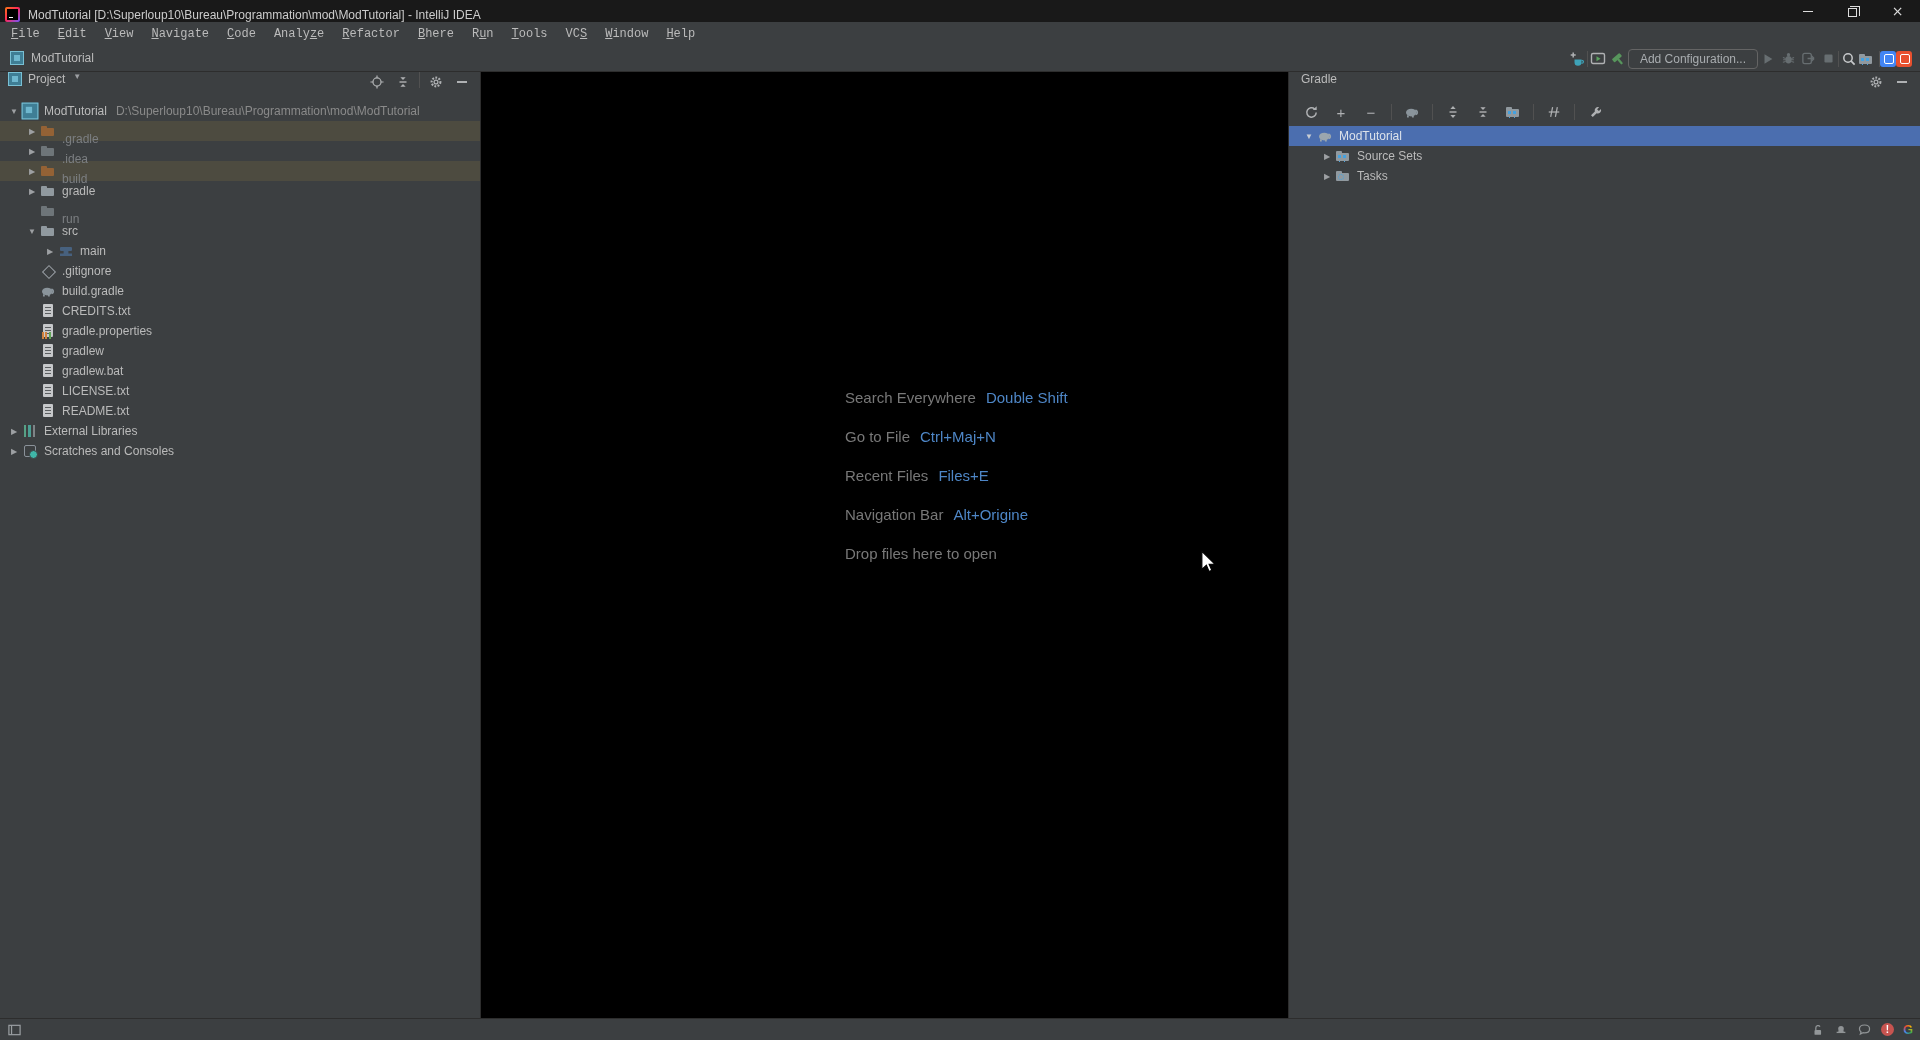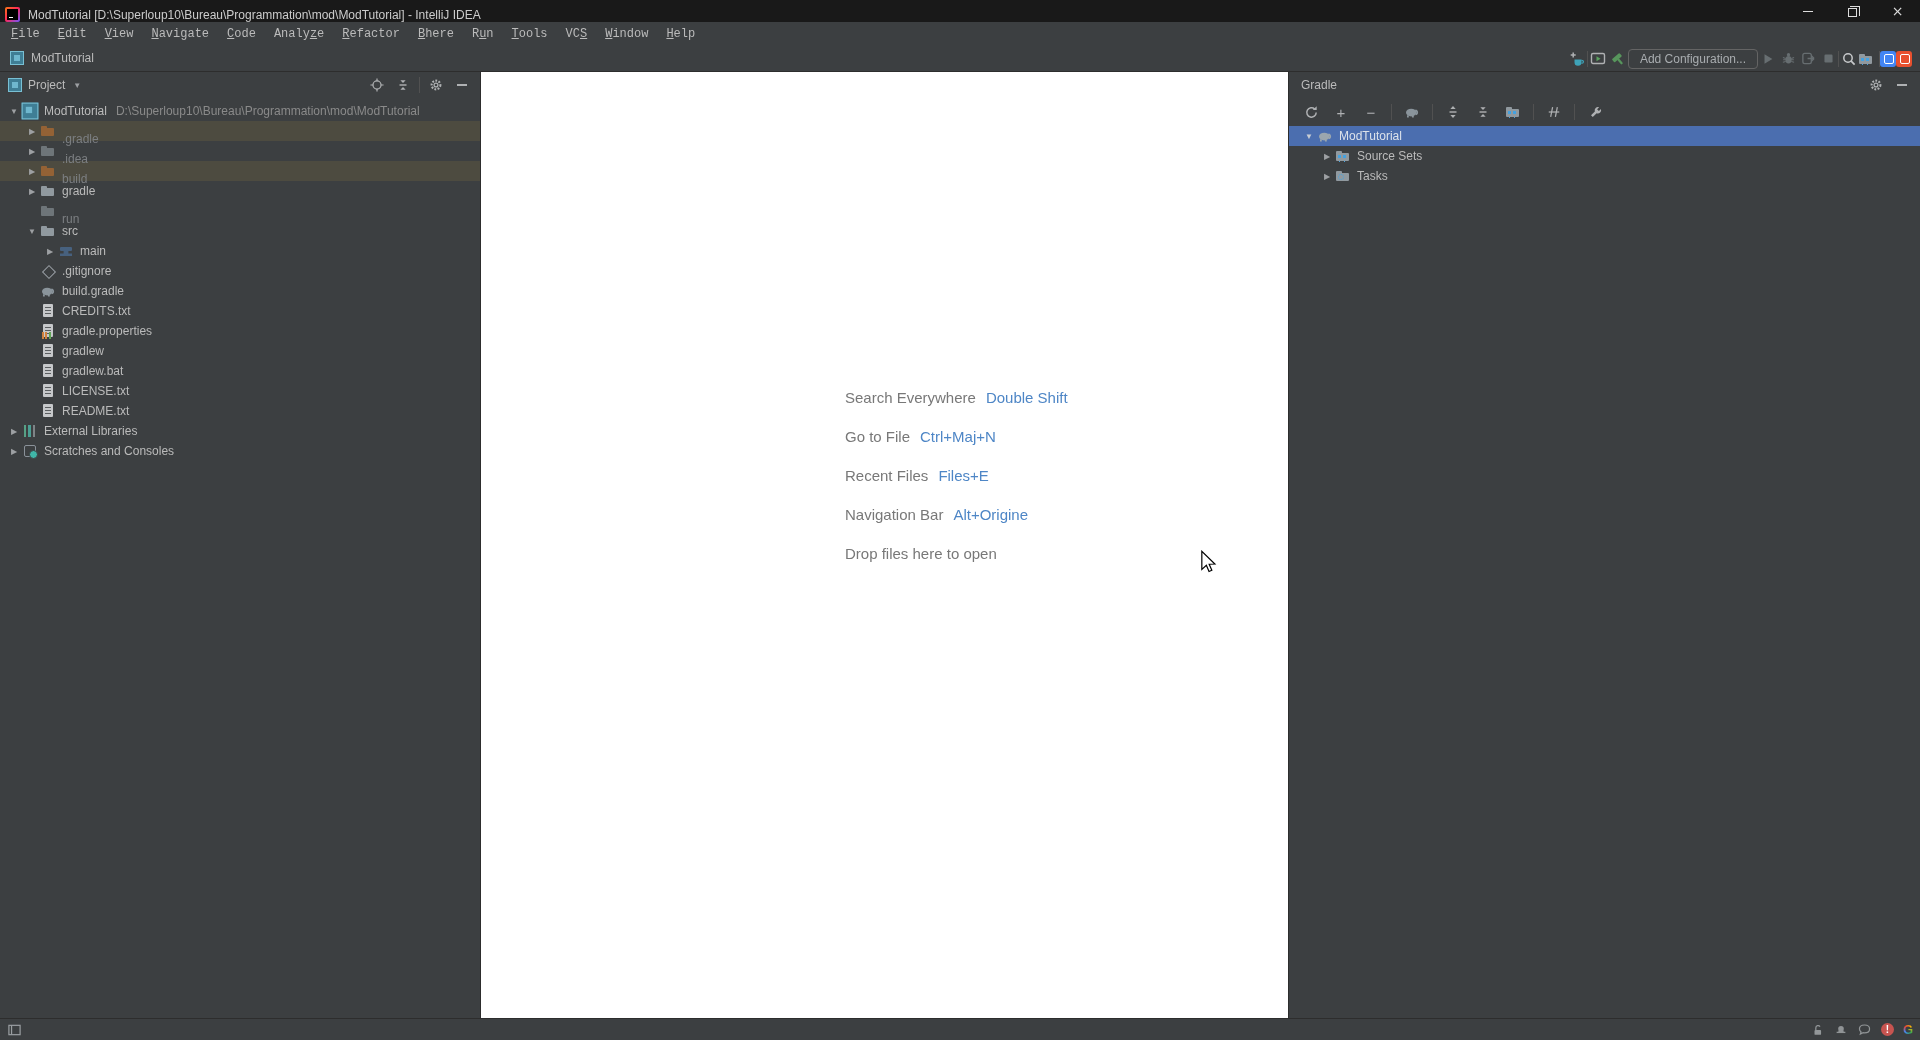--- a/index.html
+++ b/index.html
@@ -41,21 +41,21 @@
   .tbtn { width:20px; height:20px; display:flex; align-items:center; justify-content:center; }
   .add-config-btn { height:20px; border:1px solid #646464; border-radius:4px; padding:0 11px;
     display:flex; align-items:center; color:#A9ADB0; }
   .plug { width:16px; height:16px; border-radius:3px; position:relative; }
   .plug.blue { background:#4285F4; } .plug.orange { background:#E8502E; }
   .plug::before { content:""; position:absolute; left:3.5px; top:3.5px; width:8px; height:8px; border:1.5px solid #fff; border-radius:2px; }
 
   
   .main { position:absolute; top:72px; left:0; right:0; bottom:22px; display:flex; }
   .project-panel { width:481px; background:#3C3F41; border-right:1px solid #2D2D2D; flex:none; }
-  .panel-head { height:26px; display:flex; align-items:center; padding:0 8px; gap:6px; }
+  .panel-head { height:26px; display:flex; align-items:flex-start; padding:0 8px; gap:6px; }
   .panel-head .spacer { flex:1; }
   .dd-arrow { font-size:8px; color:#9DA0A3; margin-left:2px; }
   .hbtn { width:20px; height:20px; display:flex; align-items:center; justify-content:center; }
 
   
   .tree { padding-top:3px; }
   .trow { height:20px; display:flex; align-items:center; padding-left:calc(6px + var(--i)*18px); white-space:nowrap; }
   .trow.excluded { background:#4D4B40; }
   .arr { width:16px; font-size:8px; color:#9DA0A3; text-align:center; flex:none; }
   .ticon { width:16px; height:16px; position:relative; margin-right:6px; flex:none; }
@@ -81,21 +81,21 @@
   .ticon.extlib::before { content:""; position:absolute; left:2px; top:2px; width:12px; height:12px;
     background:linear-gradient(90deg,#57A186 0 2.5px,transparent 2.5px 4.5px,#4B9F93 4.5px 7px,transparent 7px 9px,#7E8487 9px 11.5px,transparent 11.5px); }
   .ticon.scratch::before { content:""; position:absolute; left:2px; top:2px; width:10px; height:10px; border:1.5px solid #8A9199; border-radius:2px; }
   .ticon.scratch::after { content:""; position:absolute; right:0; bottom:0; width:7px; height:7px; background:#3FB6A8; border-radius:50%; border:1px solid #3C3F41; }
   .ticon.srcset i, .ticon.tasks i { position:absolute; z-index:2; }
   .ticon.srcset i { left:3px; bottom:2px; width:3px; height:3px; background:#44A2E0;
     box-shadow:5px 0 #44A2E0, 0 5px 0 -1px #44A2E0, 5px 5px 0 -1px #44A2E0; bottom:6px; }
   .ticon.tasks i { left:3px; top:6px; width:6px; height:6px; border:1.6px dotted #44A2E0; border-radius:50%; }
 
   
-  .editor { flex:1; background:#ffffff; position:relative; }
+  .editor { flex:1; background:#000000; position:relative; }
   .shortcuts { position:absolute; left:364px; top:306px; font-size:15px; line-height:39px; color:#787878; white-space:nowrap; }
   .shortcuts .keys { color:#4E86C6; margin-left:10px; }
   .cursor { position:absolute; left:719px; top:478px; }
 
   
   .gradle-panel { width:632px; background:#3C3F41; border-left:1px solid #2D2D2D; flex:none; }
   .gtoolbar { height:28px; display:flex; align-items:center; gap:10px; padding-left:12px; }
   .gtree .trow { padding-left:calc(12px + var(--i)*18px); }
   .gtree .trow.selected { background:#4B6EAF; }
   .gtree .trow.selected .tlabel { color:#DCE2EA; }

